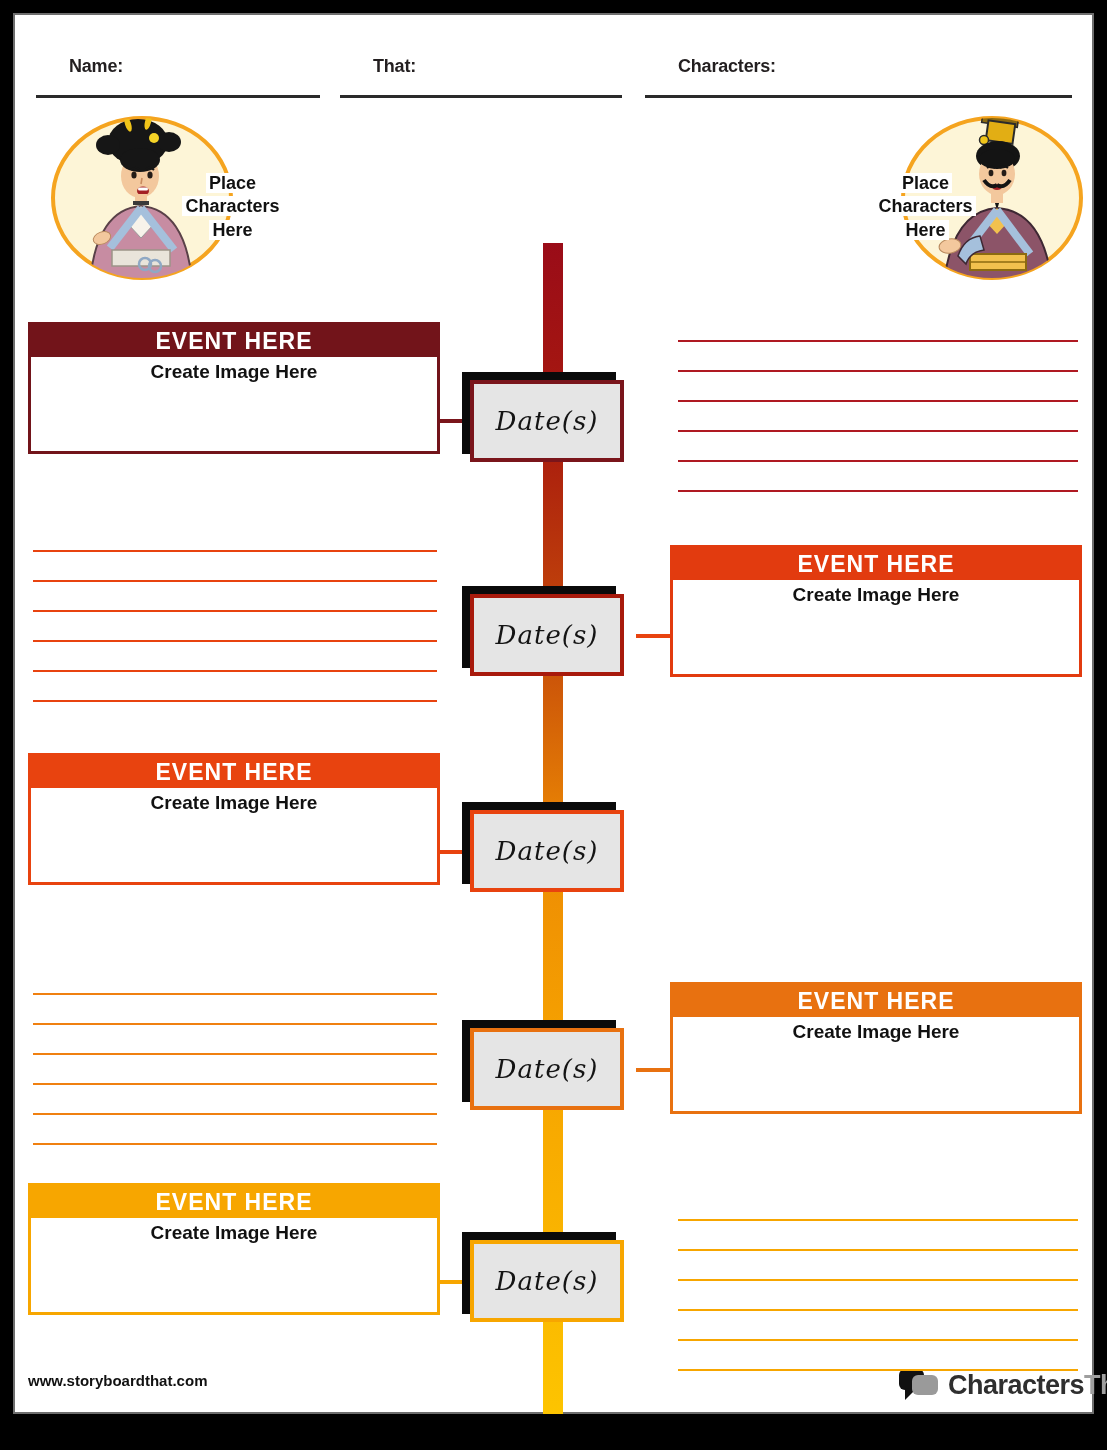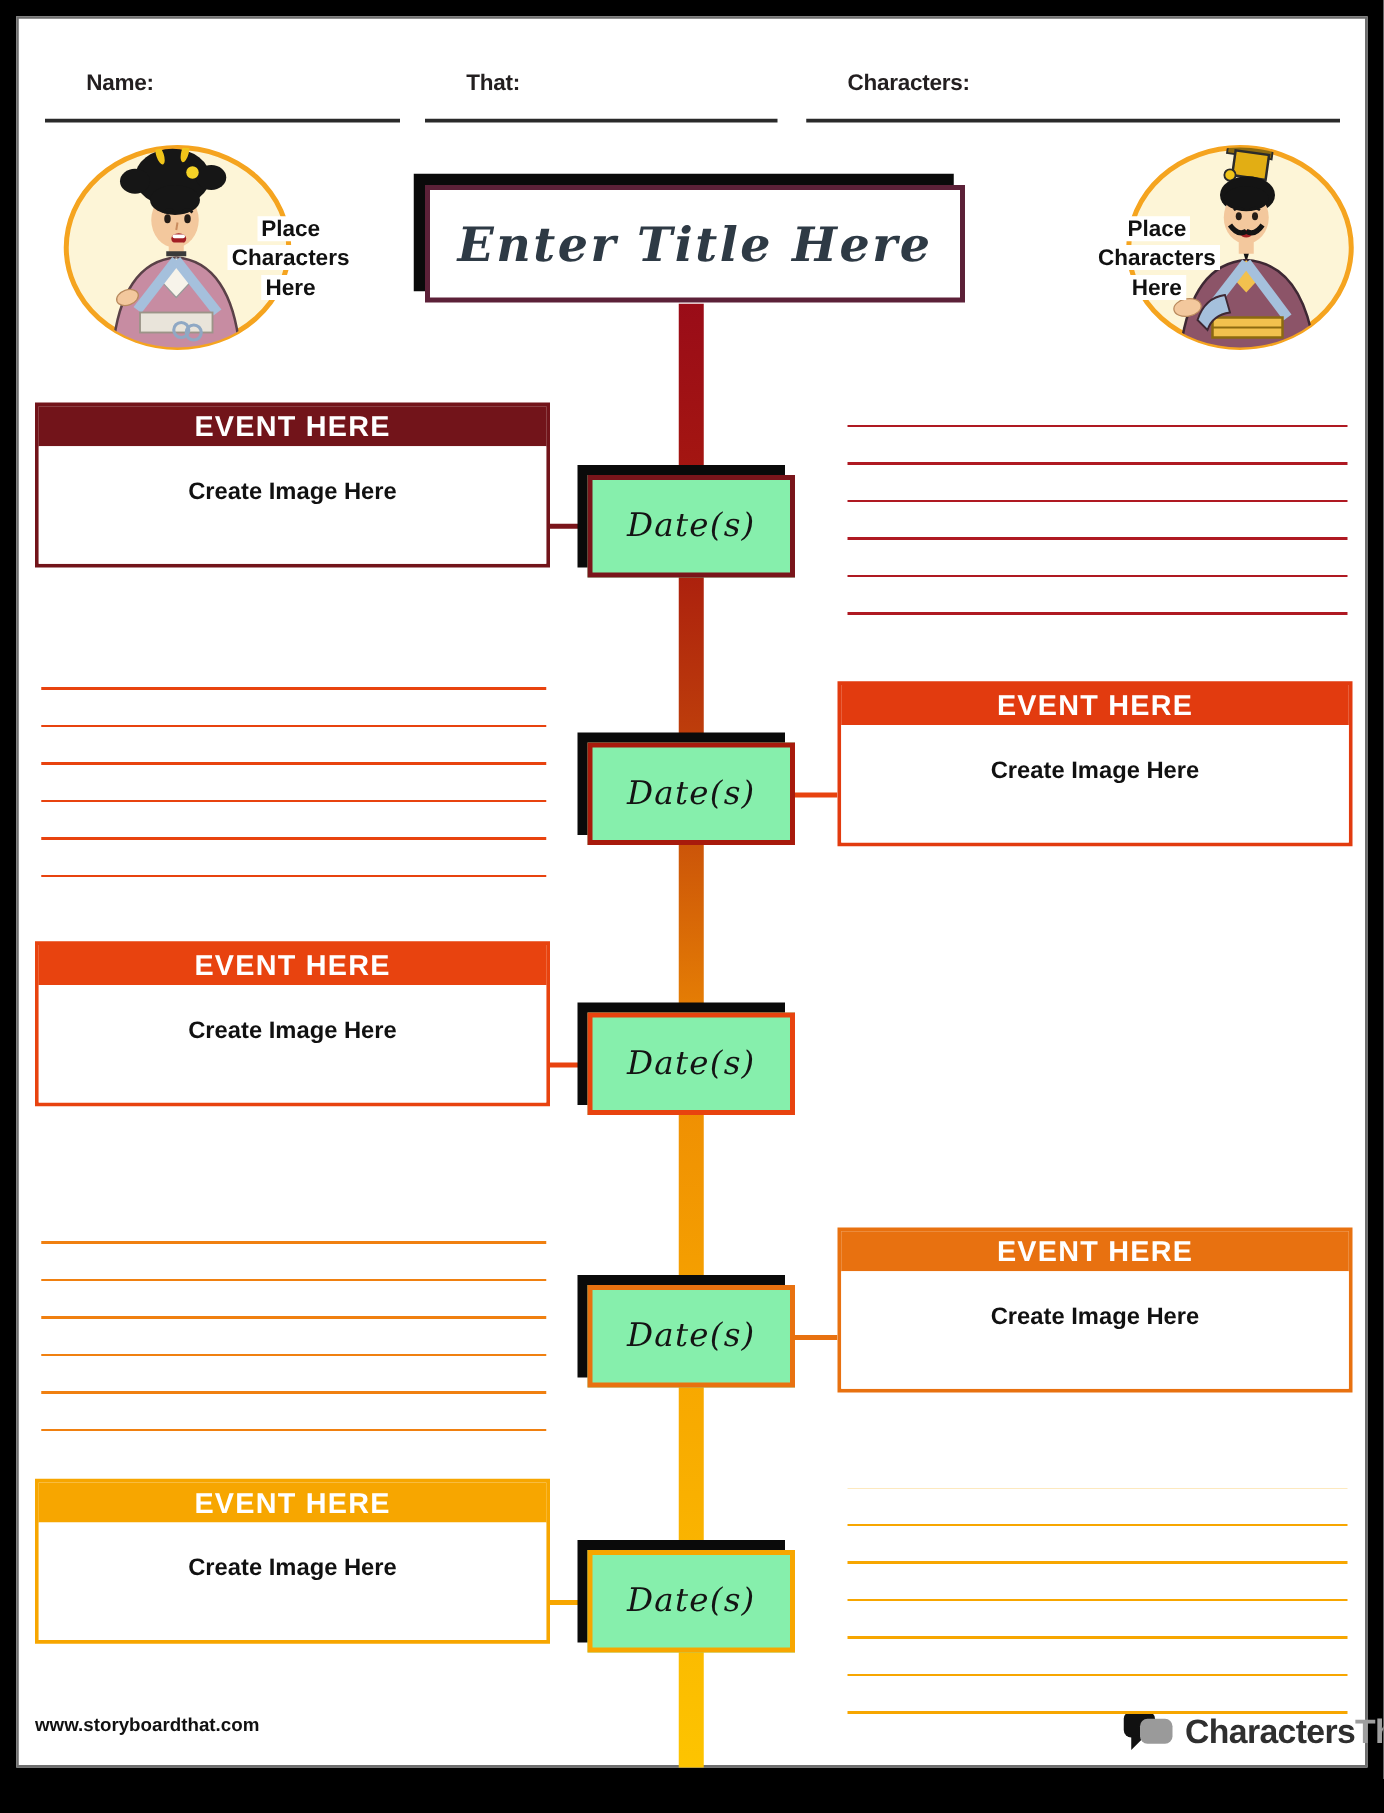--- a/index.html
+++ b/index.html
@@ -31,38 +31,38 @@
     font-family:"DejaVu Serif",serif;font-style:italic;font-weight:600;
     font-size:38px;color:#2e3a45;letter-spacing:2px;white-space:nowrap;
   }
   
   .tl-bar{
     position:absolute;left:543px;top:243px;width:20px;height:1171px;z-index:1;
     background:linear-gradient(180deg,var(--tl-top,#9a0c18) 0%,#a81a0e 16%,#c54a0a 34%,#ee8c03 52%,#f7a600 72%,var(--tl-bottom,#fdc400) 100%);
   }
   
   .date-box{
-    position:absolute;left:470px;width:166px;height:82px;box-sizing:border-box;
-    background:#86efac;border:4px solid #000;box-shadow:-8px -8px 0 #0a0a0a;
+    position:absolute;left:470px;width:154px;height:82px;box-sizing:border-box;
+    background:#e5e5e5;border:4px solid #000;box-shadow:-8px -8px 0 #0a0a0a;
     display:flex;align-items:center;justify-content:center;z-index:3;
   }
   .date-text{font-family:"DejaVu Serif",serif;font-style:italic;font-size:26px;color:#141414;letter-spacing:1px;}
   .connector{position:absolute;height:4px;z-index:2;}
   
   .event-box{
     position:absolute;width:412px;height:132px;box-sizing:border-box;
     border:3px solid #000;background:#fff;z-index:2;
   }
   .event-header{
     height:32px;display:flex;align-items:center;justify-content:center;
     color:#fff;font-size:23px;font-weight:700;letter-spacing:1px;
   }
   .event-body{
     position:absolute;left:0;right:0;top:32px;bottom:0;background:#fff;
-    text-align:center;padding-top:26px;font-size:19px;font-weight:700;color:#111;
+    text-align:center;padding-top:4px;font-size:19px;font-weight:700;color:#111;
   }
   
   .lines{
     position:absolute;z-index:1;
     background-image:repeating-linear-gradient(to bottom,transparent 0,transparent 28px,var(--lc,#000) 28px,var(--lc,#000) 30px);
   }
   
   .footer-url{position:absolute;left:28px;top:1372px;font-size:15px;font-weight:700;color:#111;}
   .logo{position:absolute;left:898px;top:1366px;display:flex;align-items:center;gap:6px;}
   .logo-text{font-size:27px;font-weight:700;letter-spacing:-0.5px;white-space:nowrap;}
@@ -147,23 +147,20 @@
       <path d="M97,96 L66,136" stroke="#A5C0DC" stroke-width="8"></path>
       <path d="M97,96 L130,140" stroke="#A5C0DC" stroke-width="8"></path>
       <rect x="70" y="140" width="56" height="16" fill="#F2C14E" stroke="#8C6A10" stroke-width="2"></rect>
       <line x1="70" y1="148" x2="126" y2="148" stroke="#8C6A10" stroke-width="1.5"></line>
       <ellipse cx="50" cy="132" rx="11" ry="7" fill="#F3C89D" stroke="#B98A5E" stroke-width="1" transform="rotate(-10 50 132)"></ellipse>
       <path d="M58,142 Q64,124 80,122 L84,136 Q70,138 66,150 Z" fill="#A5C0DC" stroke="#3E2833" stroke-width="1.5"></path>
     </g>
   </svg>
   <div class="char-label" style="left:858px;top:172px;width:135px;"><span>Place Characters Here</span></div>
 
-  <div class="title-box" style="border-color: rgb(92, 33, 56);">
-    <div class="title-text">Enter Title Here</div>
-  </div>
 
   <div class="tl-bar" style="--tl-top: #9A0C18; --tl-bottom: #FDC400;"></div>
 
   <div class="connector" style="left: 440px; top: 419px; width: 30px; background-color: rgb(122, 21, 27);"></div>
   <div class="connector" style="left: 636px; top: 634px; width: 34px; background-color: rgb(232, 67, 15);"></div>
   <div class="connector" style="left: 440px; top: 850px; width: 30px; background-color: rgb(232, 67, 15);"></div>
   <div class="connector" style="left: 636px; top: 1068px; width: 34px; background-color: rgb(232, 113, 16);"></div>
   <div class="connector" style="left: 440px; top: 1280px; width: 30px; background-color: rgb(247, 166, 0);"></div>
 
   <div class="date-box" style="top: 380px; border-color: rgb(122, 21, 27);">

